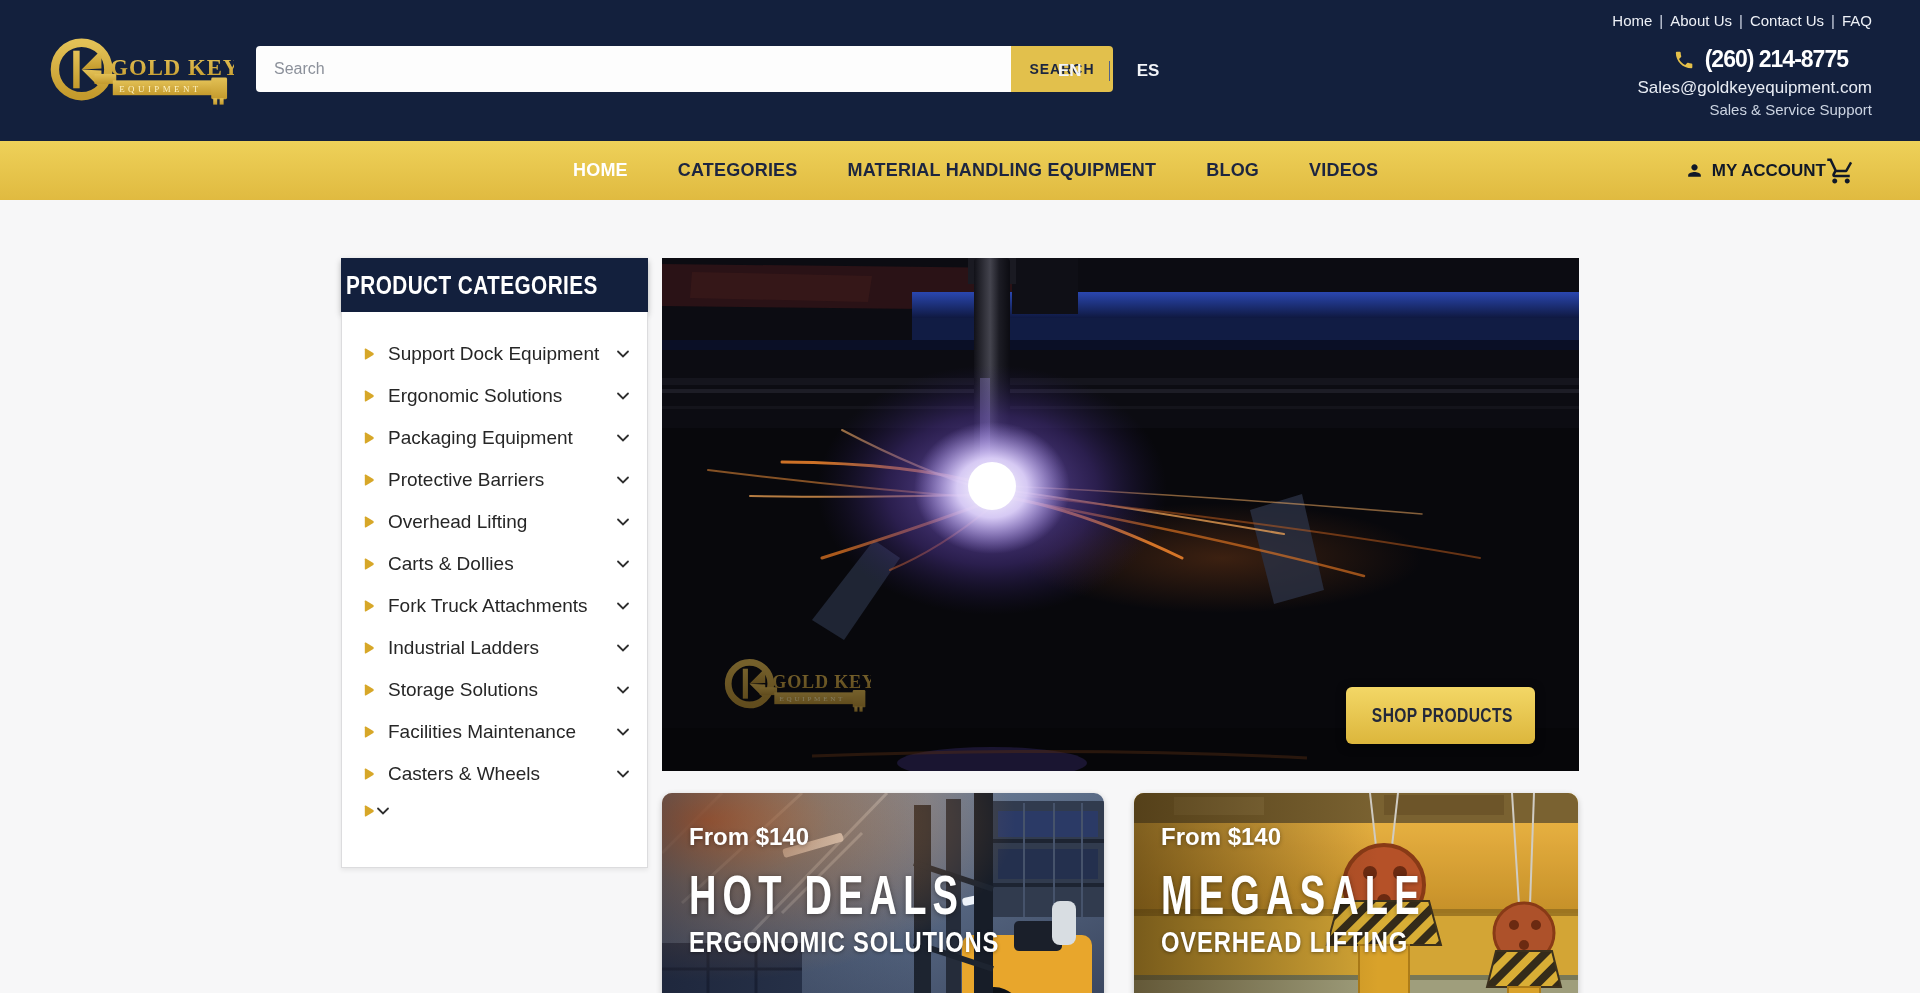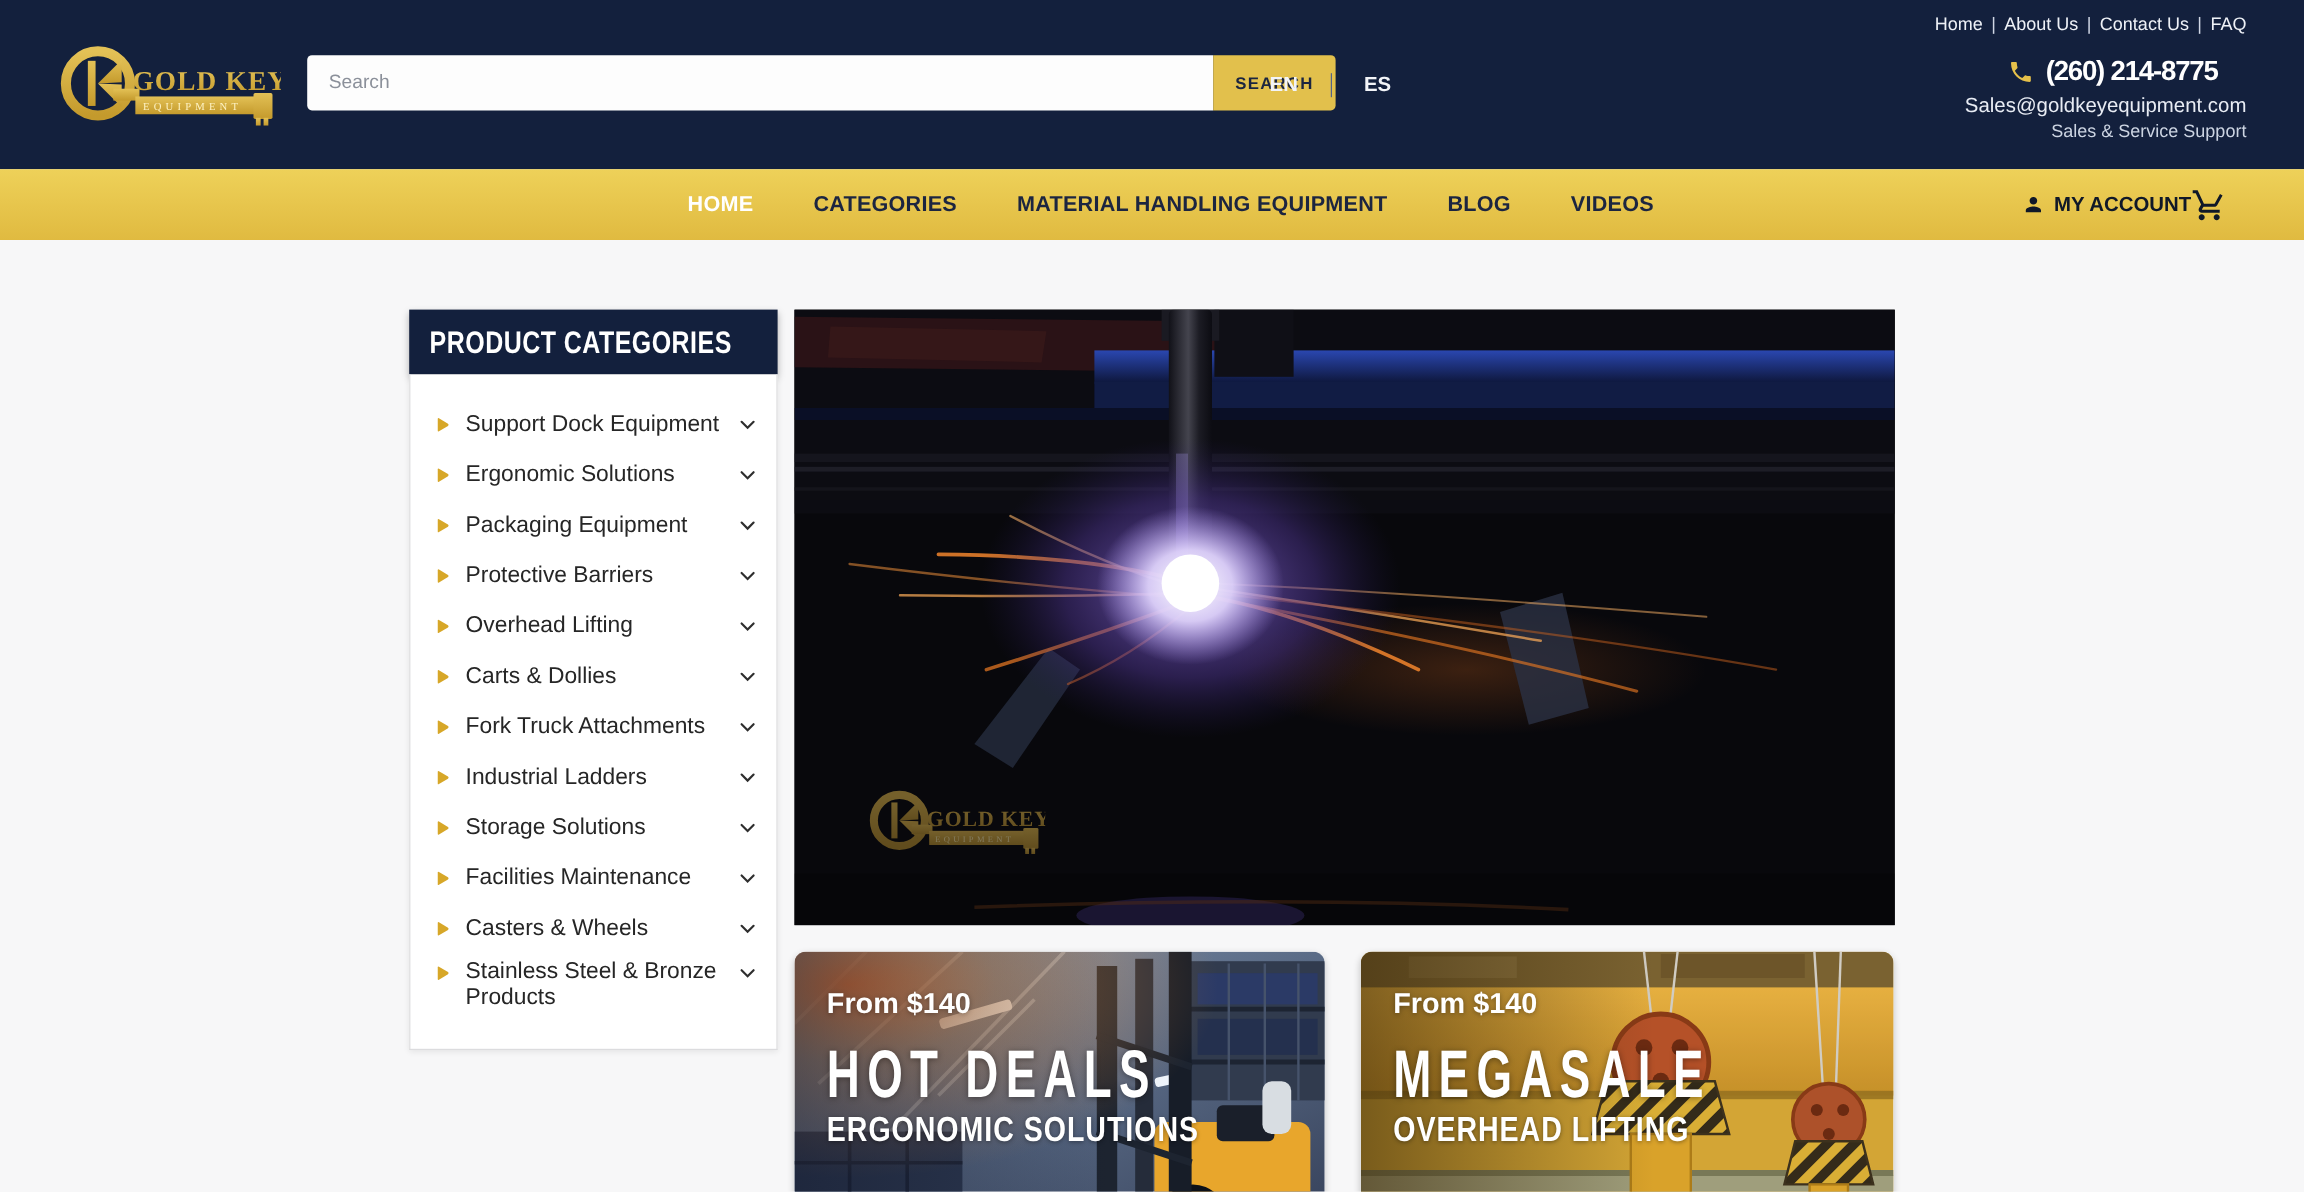--- a/index.html
+++ b/index.html
@@ -44,21 +44,21 @@
   .nav-item.active { color:#ffffff; }
   .nav-right { position:absolute; right:64px; top:0; height:59px; display:flex; align-items:center; }
   .account { display:flex; align-items:center; gap:8px; font-size:17px; font-weight:bold; color:#101828; cursor:pointer; }
   .account svg { width:19px; height:19px; }
   .cart-btn { width:30px; height:30px; cursor:pointer; }
   
   .content { width:1238px; margin:58px auto 0; display:flex; gap:14px; align-items:flex-start; }
   .sidebar { width:307px; flex:none; }
   .sidebar-header {
     height:54px; background:#13203d; color:#fff; display:flex; align-items:center;
-    padding-left:17px; box-shadow:0 3px 6px rgba(0,0,0,.28);
+    padding-left:17px; box-shadow:0 3px 6px rgba(0,0,0,.28);justify-content:center;
   }
   .sidebar-header span { font-size:26px; font-weight:bold; letter-spacing:.5px;
     transform:scaleX(.8); transform-origin:left center; white-space:nowrap; }
   .sidebar-list {
     background:#fff; border:1px solid #dcdcde; border-top:none;
     box-shadow:0 2px 5px rgba(0,0,0,.08);
     list-style:none; margin:0; padding:21px 0 30px;
   }
   .cat-item { display:flex; align-items:center; padding:0 16px 0 20px; min-height:42px; cursor:pointer; }
   .cat-bullet { flex:none; width:13px; height:14px; }
@@ -276,21 +276,20 @@
           </svg>
         <span class="cat-label">Casters &amp; Wheels</span>
         <svg class="cat-chev" viewBox="0 0 16 16">
             <path d="M3 5.5 8 10.5 13 5.5" fill="none" stroke="#2e2e2e" stroke-width="1.8" stroke-linecap="round"></path>
           </svg>
       </li>
       <li class="cat-item">
         <svg class="cat-bullet" viewBox="0 0 14 14">
             <path d="M3 1.8Q3 .6 4.1 1.2L12.2 6Q13.3 7 12.2 8L4.1 12.8Q3 13.4 3 12.2Z" fill="#d7a728"></path>
           </svg>
-        <span class="cat-label">Stainless Steel &amp; Bronze Products</span>
         <svg class="cat-chev" viewBox="0 0 16 16">
             <path d="M3 5.5 8 10.5 13 5.5" fill="none" stroke="#2e2e2e" stroke-width="1.8" stroke-linecap="round"></path>
           </svg>
       </li>
 
     </ul>
   </aside>
 
   <section class="hero-col">
     <div class="hero">
@@ -372,20 +371,23 @@
         <polygon points="72,88 112,128 112,90" fill="url(#gold2)"></polygon>
         <rect x="98" y="97" width="44" height="20" fill="url(#gold2)"></rect>
         <text x="130" y="100" font-family="Liberation Serif, serif" font-weight="bold" font-size="46" letter-spacing="2" fill="url(#gold2)">GOLD KEY</text>
         <rect x="135" y="110" width="205" height="30" fill="url(#gold2)"></rect>
         <rect x="334" y="104" width="32" height="44" rx="3" fill="url(#gold2)"></rect>
         <rect x="338" y="146" width="8" height="13" fill="url(#gold2)"></rect>
         <rect x="351" y="146" width="8" height="13" fill="url(#gold2)"></rect>
         <text x="148" y="133" font-family="Liberation Serif, serif" font-size="18" letter-spacing="7" fill="#e8d9a0">EQUIPMENT</text>
       </svg>
 
+      <button class="shop-btn">
+        <span>SHOP PRODUCTS</span>
+      </button>
     </div>
 
     <div class="promos">
 
       <a class="promo promo-1">
         <svg class="promo-art" viewBox="0 0 442 230" preserveAspectRatio="none">
           <defs>
             <linearGradient id="wh" x1="0" y1="0" x2="1" y2="1">
               <stop offset="0" stop-color="#8496ad"></stop>
                 <stop offset=".5" stop-color="#5a6b86"></stop>

